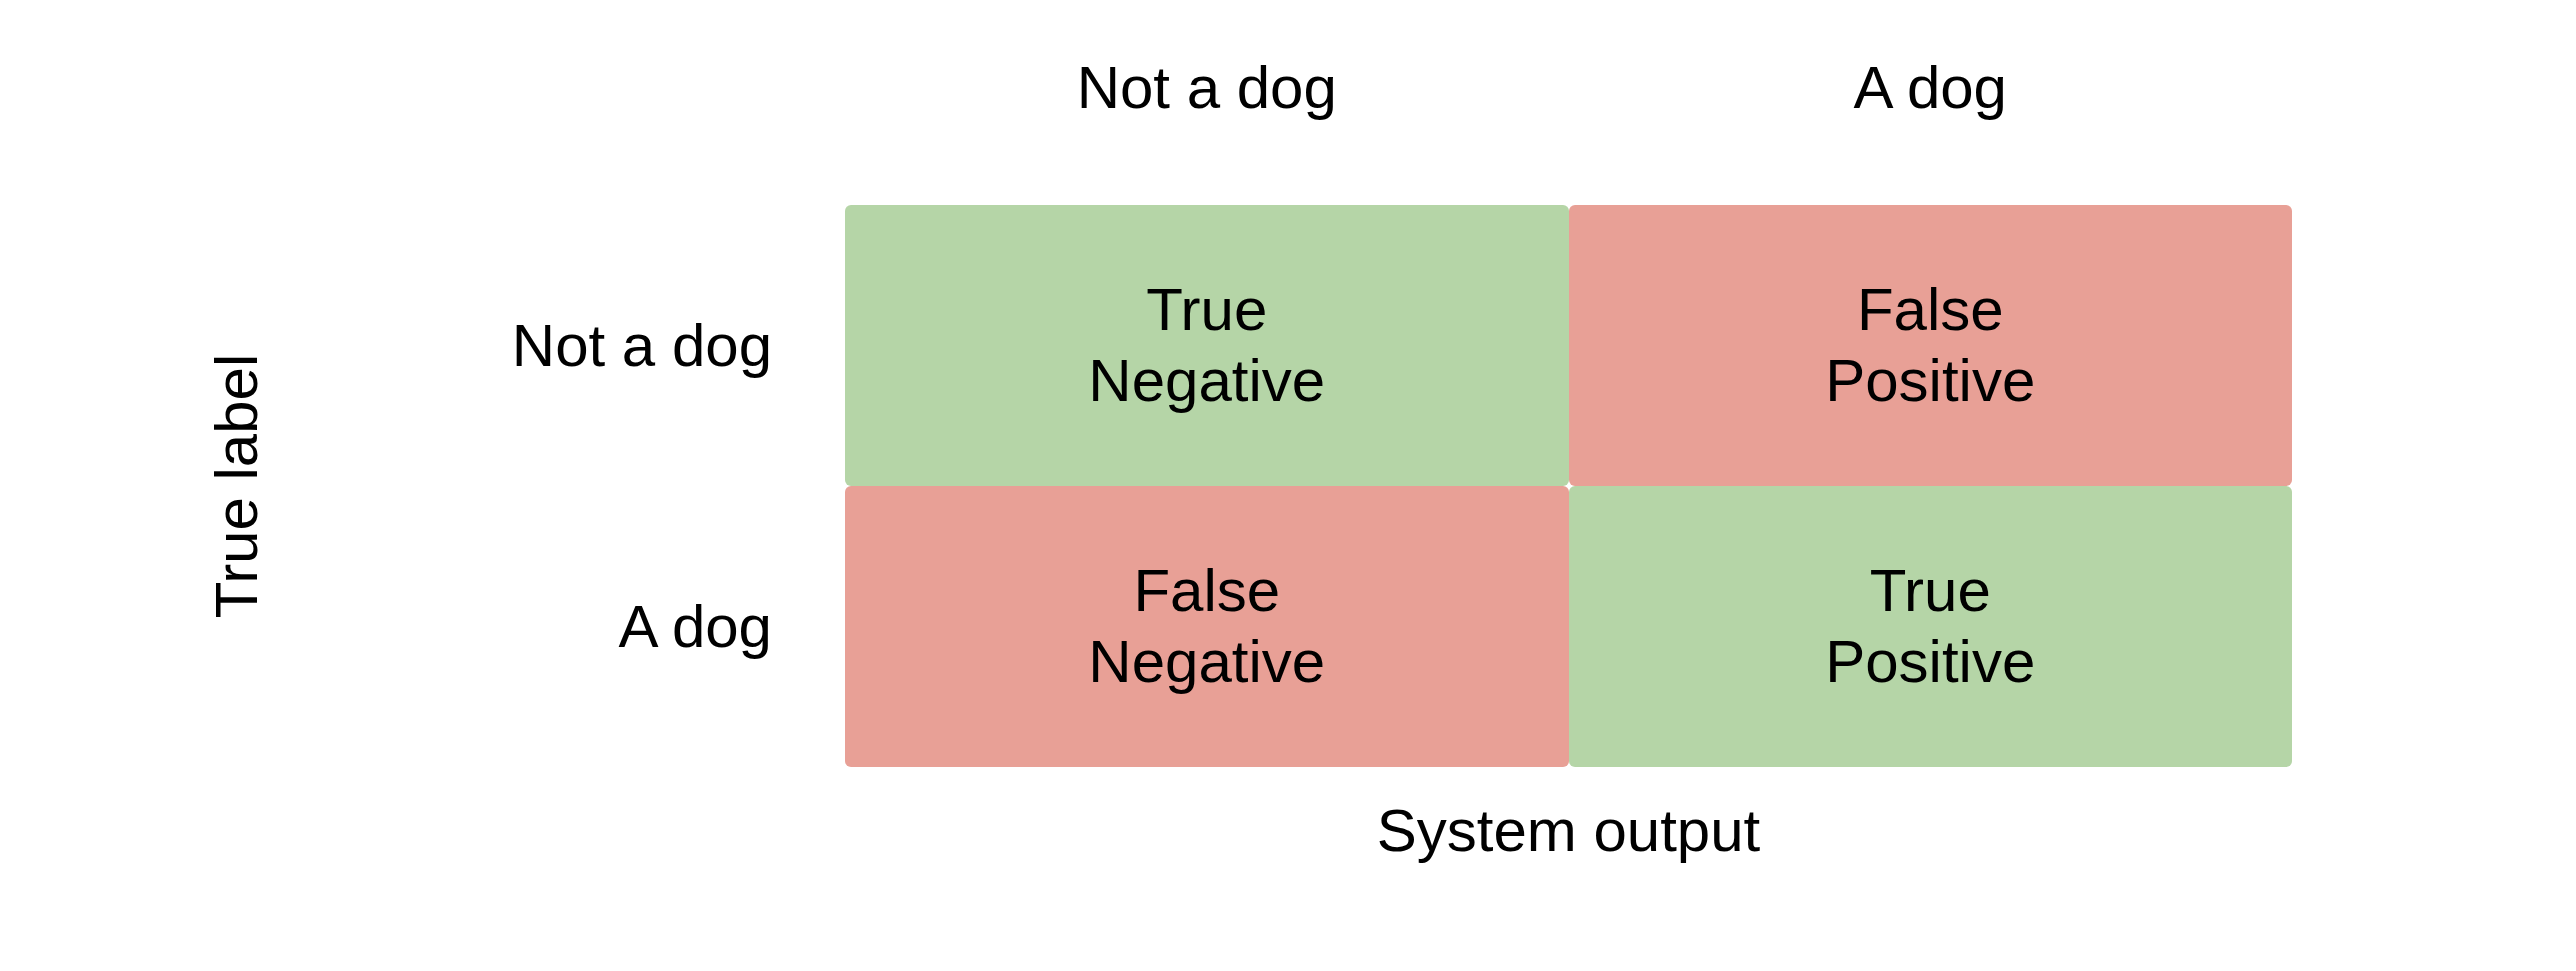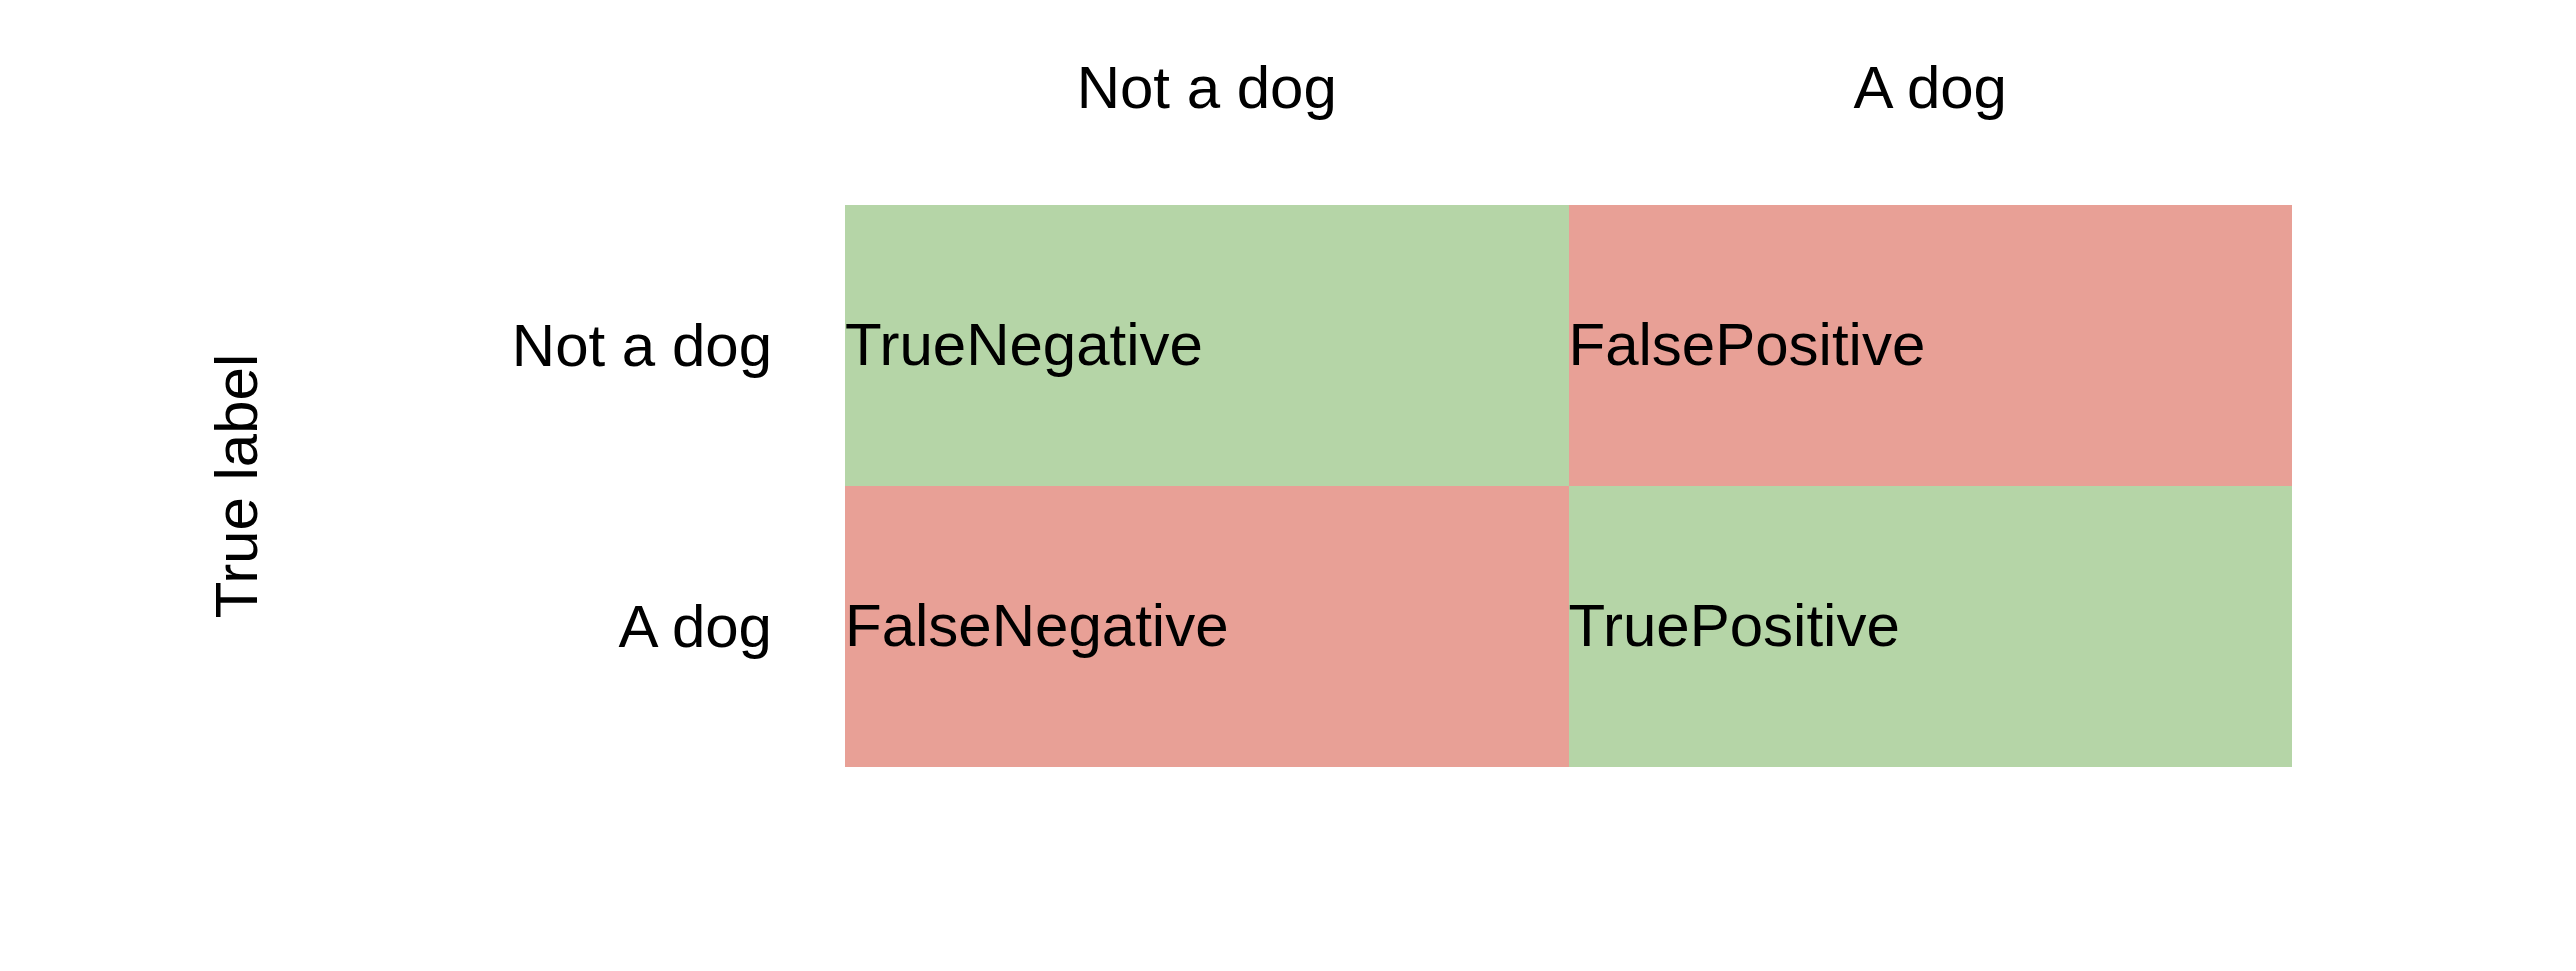--- a/index.html
+++ b/index.html
@@ -110,27 +110,29 @@
     left: 845px;
     top: 205px;
     width: 1447px;
     height: 562px;
     display: grid;
     grid-template-columns: 1fr 1fr;
     grid-template-rows: 1fr 1fr;
   }
   .cell {
     display: flex;
-    flex-direction: row;
+    flex-direction: column;
     align-items: center;
+    justify-content: center;
     font-size: 60px;
     font-weight: 400;
     line-height: 1.18;
     text-align: center;
     box-sizing: border-box;
+    border-radius: 6px;
   }
   .cell .line {
     display: block;
     white-space: nowrap;
   }
 </style>
 </head>
 <body style="background-color: rgb(255, 255, 255); color: rgb(0, 0, 0);">
 
 <div id="figure">
@@ -164,15 +166,16 @@
       <span class="line">Negative</span>
     </div>
 
     <div class="cell" style="background-color: rgb(181, 213, 167);">
       <span class="line">True</span>
       <span class="line">Positive</span>
     </div>
 
   </div>
 
+  <div class="xlabel">System output</div>
 
 </div>
 
 
 </body></html>

